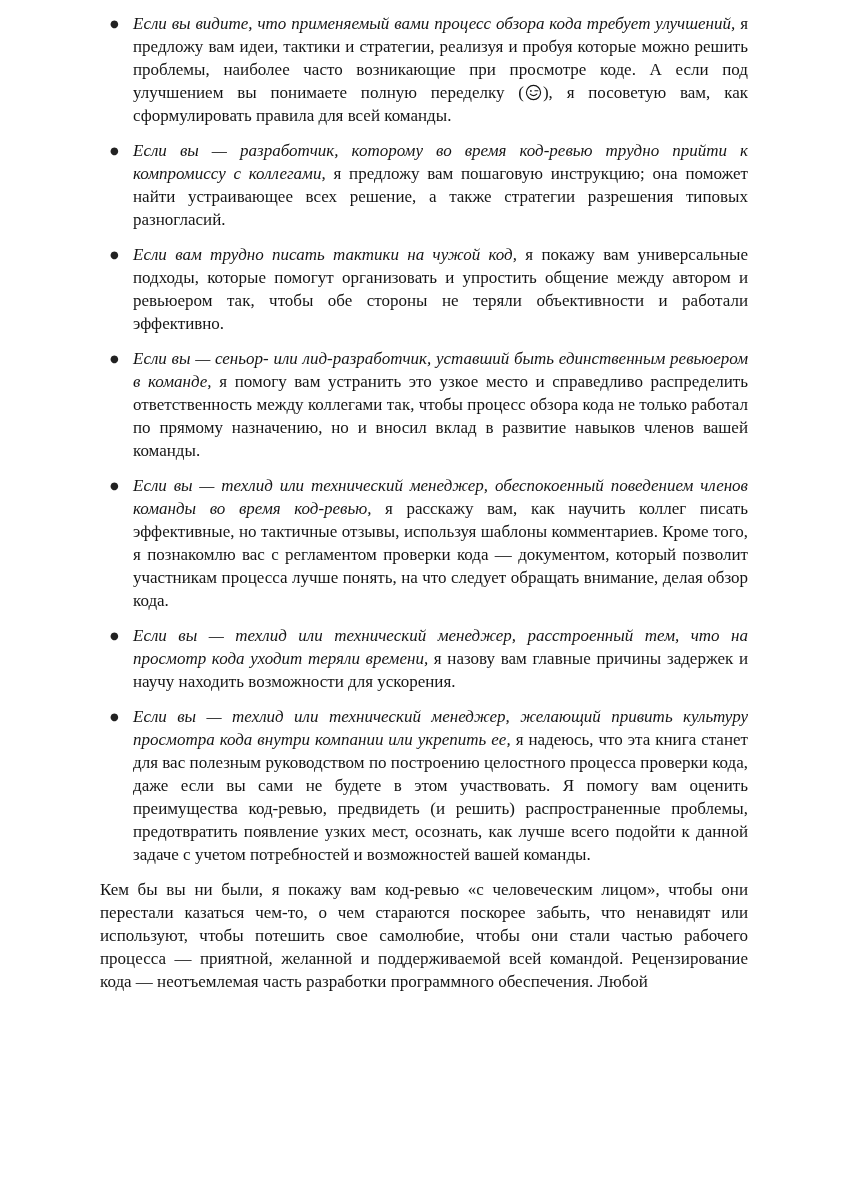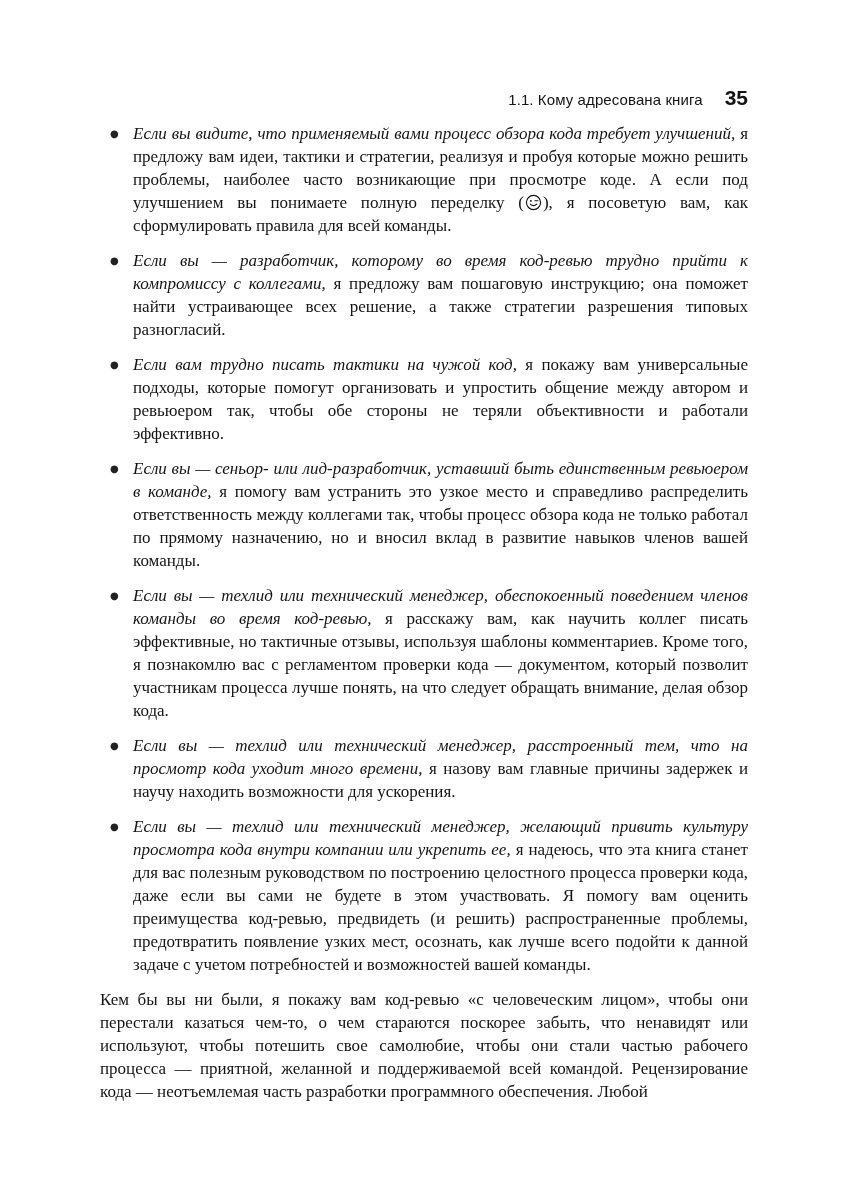--- a/index.html
+++ b/index.html
@@ -71,24 +71,20 @@
     margin: 0 1px;
   }
   .emoji svg { display: block; }
 </style>
 </head>
 <body>
 
 <div class="book-page">
   <div class="content">
 
-    <div class="running-header">
-      <span class="running-title">1.1. Кому адресована книга</span>
-      <span class="page-number">35</span>
-    </div>
 
 
     <ul class="bullet-list">
 
       <li>
         <span class="bullet-marker">●</span>
         <p class="bodytext"><em>Если вы видите, что применяемый вами процесс обзора кода требует улучшений,</em><span> я предложу вам идеи, тактики и стратегии, реализуя и пробуя которые можно решить проблемы, наиболее часто возникающие при просмотре коде. А если под улучшением вы понимаете полную переделку (</span><span class="emoji"><svg viewBox="0 0 24 24" width="17" height="17">
                 <circle cx="12" cy="12" r="10" fill="none" stroke="#141414" stroke-width="1.6"></circle>
                 <circle cx="8.3" cy="9.8" r="1.3" fill="#141414"></circle>
                 <path d="M14 9.6 h4.2" stroke="#141414" stroke-width="1.6" fill="none" stroke-linecap="round"></path>
@@ -111,21 +107,21 @@
         <p class="bodytext"><em>Если вы — сеньор- или лид-разработчик, уставший быть единственным ревьюером в команде,</em><span> я помогу вам устранить это узкое место и справедливо распределить ответственность между коллегами так, чтобы процесс обзора кода не только работал по прямому назначению, но и вносил вклад в развитие навыков членов вашей команды.</span></p>
       </li>
 
       <li>
         <span class="bullet-marker">●</span>
         <p class="bodytext"><em>Если вы — техлид или технический менеджер, обеспокоенный поведением членов команды во время код-ревью,</em><span> я расскажу вам, как научить коллег писать эффективные, но тактичные отзывы, используя шаблоны комментариев. Кроме того, я познакомлю вас с регламентом проверки кода — документом, который позволит участникам процесса лучше понять, на что следует обращать внимание, делая обзор кода.</span></p>
       </li>
 
       <li>
         <span class="bullet-marker">●</span>
-        <p class="bodytext"><em>Если вы — техлид или технический менеджер, расстроенный тем, что на просмотр кода уходит много времени,</em><span> я назову вам главные причины задержек и научу находить возможности для ускорения.</span></p>
+        <p class="bodytext"><em>Если вы — техлид или технический менеджер, расстроенный тем, что на просмотр кода уходит теряли времени,</em><span> я назову вам главные причины задержек и научу находить возможности для ускорения.</span></p>
       </li>
 
       <li>
         <span class="bullet-marker">●</span>
         <p class="bodytext"><em>Если вы — техлид или технический менеджер, желающий привить культуру просмотра кода внутри компании или укрепить ее,</em><span> я надеюсь, что эта книга станет для вас полезным руководством по построению целостного процесса проверки кода, даже если вы сами не будете в этом участвовать. Я помогу вам оценить преимущества код-ревью, предвидеть (и решить) распространенные проблемы, предотвратить появление узких мест, осознать, как лучше всего подойти к данной задаче с учетом потребностей и возможностей вашей команды.</span></p>
       </li>
 
     </ul>
 
     <p class="bodytext closing">Кем бы вы ни были, я покажу вам код-ревью «с человеческим лицом», чтобы они перестали казаться чем-то, о чем стараются поскорее забыть, что ненавидят или используют, чтобы потешить свое самолюбие, чтобы они стали частью рабочего процесса — приятной, желанной и поддерживаемой всей командой. Рецензирование кода — неотъемлемая часть разработки программного обеспечения. Любой</p>

